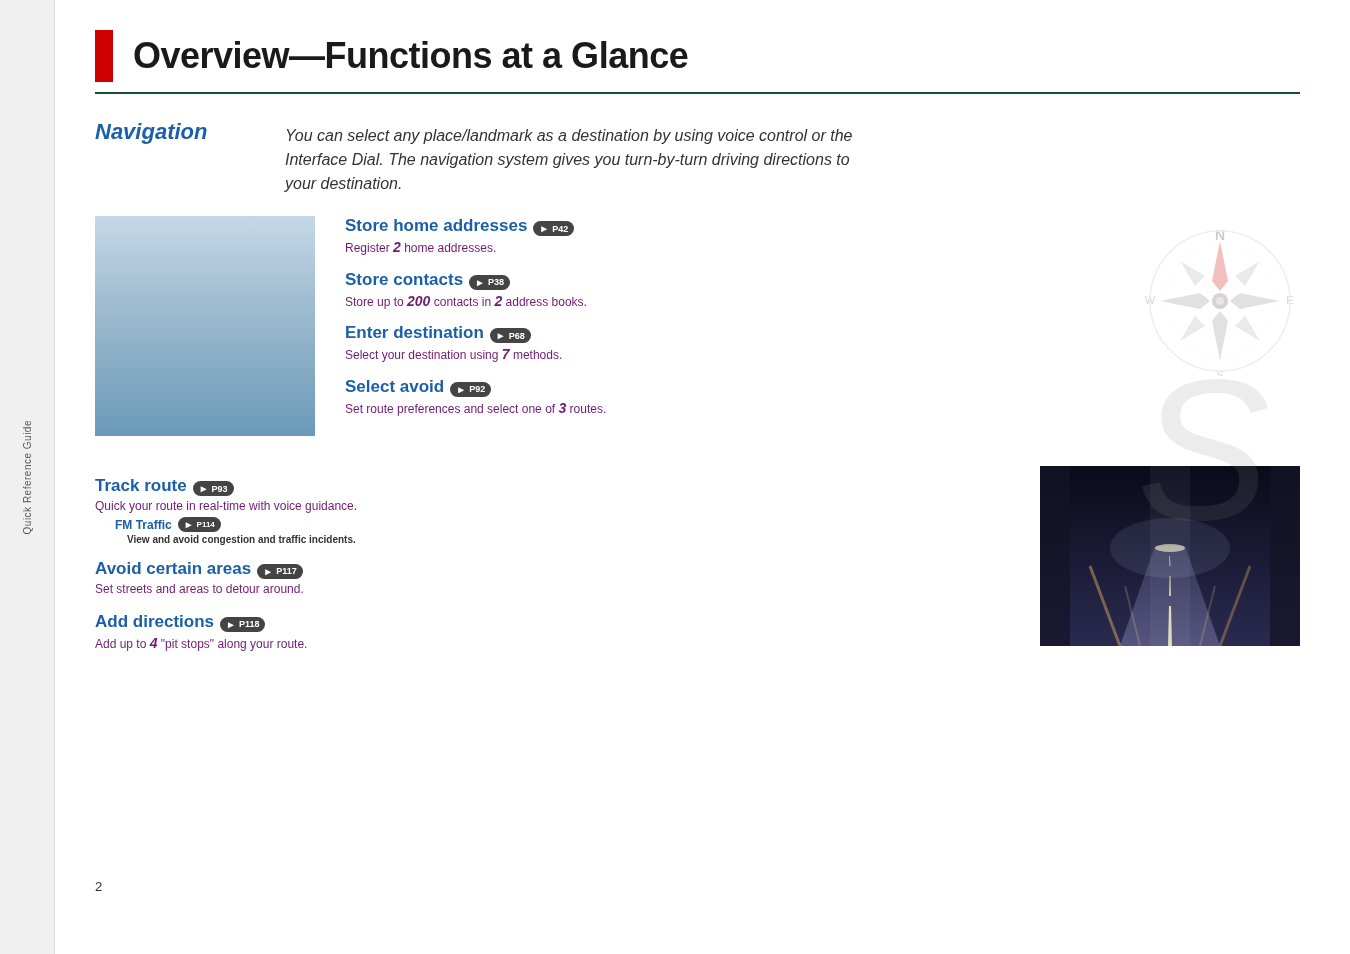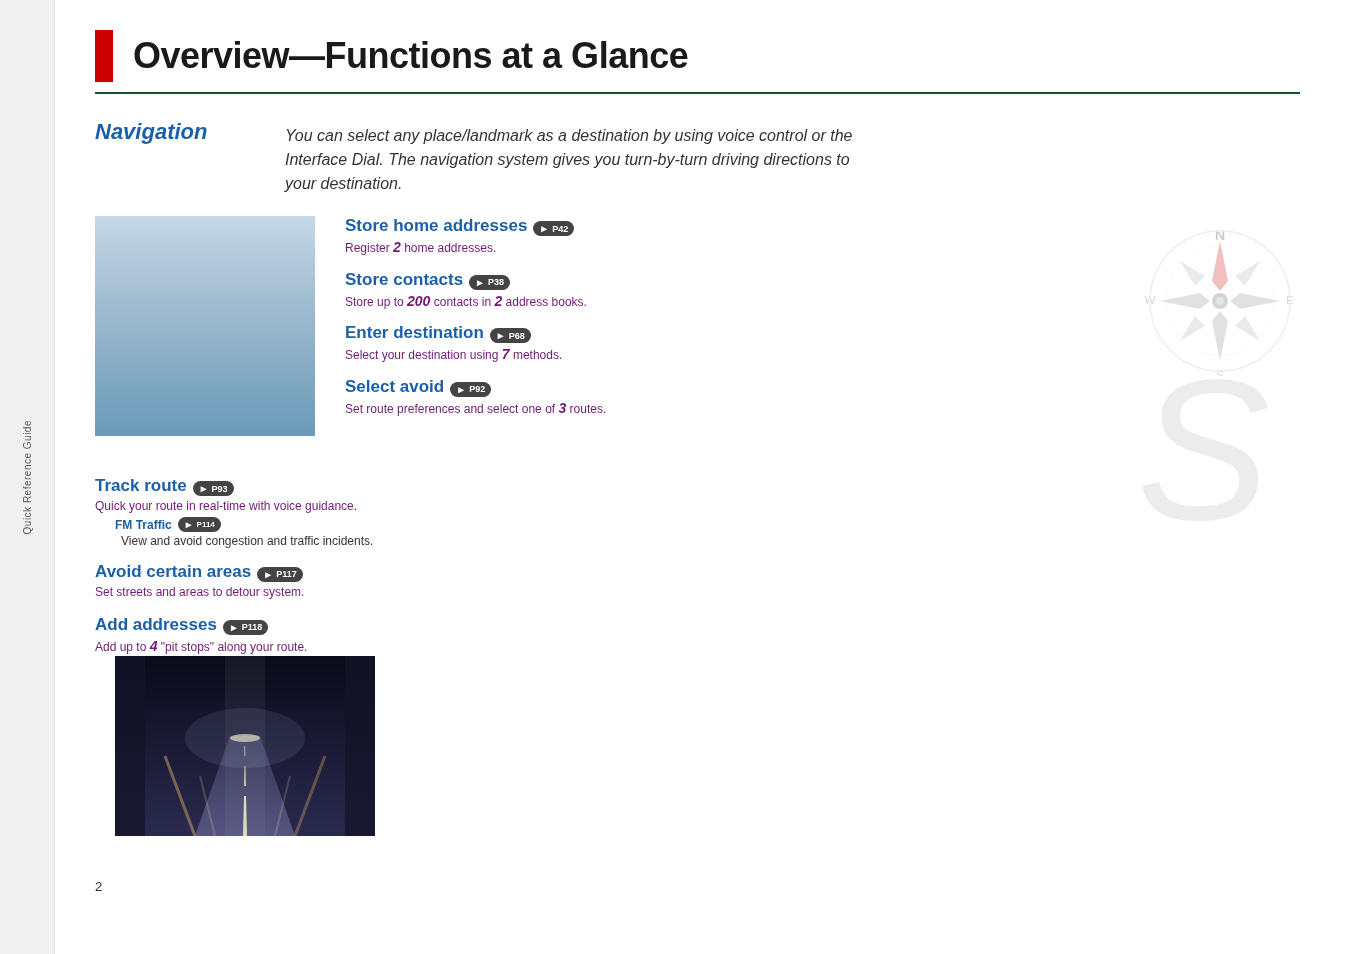--- a/index.html
+++ b/index.html
@@ -193,21 +193,20 @@
       width: 150px;
       height: 150px;
       opacity: 0.5;
     }
 
     
     .lower-content {
       display: flex;
       gap: 0px;
       align-items: flex-start;
-      flex-direction: column;
     }
 
     .lower-features {
       flex: 1;
       display: flex;
       flex-direction: column;
       gap: 14px;
       padding-top: 10px;
     }
 
@@ -221,23 +220,24 @@
     .sub-feature-title {
       display: flex;
       align-items: flex-end;
       gap: 6px;
       font-size: 13px;
       font-weight: bold;
       color: #1a5fa8;
     }
 
     .sub-feature-desc {
-      font-size: 12px;
+      font-size: 10px;
       color: #333;
-      margin-left: 6px;
+      margin-left: 12px;
+      font-weight: bold;
     }
 
     
     .road-image {
       width: 260px;
       height: 180px;
       flex-shrink: 0;
       background: linear-gradient(to bottom, #1a1a2e 0%, #2a2a4a 30%, #3a3a5a 50%, #555570 80%, #666680 100%);
       position: relative;
       overflow: hidden;
@@ -462,27 +462,27 @@
         </div>
 
         <div class="feature-item">
           <div class="feature-title">
             <span>Avoid certain areas</span>
             <span class="page-badge">
               <span class="badge-arrow">►</span>P117
             </span>
           </div>
           <div class="feature-desc">
-            Set streets and areas to detour system.
-          </div>
-        </div>
-
-        <div class="feature-item">
-          <div class="feature-title">
-            <span>Add addresses</span>
+            Set streets and areas to detour around.
+          </div>
+        </div>
+
+        <div class="feature-item">
+          <div class="feature-title">
+            <span>Add directions</span>
             <span class="page-badge">
               <span class="badge-arrow">►</span>P118
             </span>
           </div>
           <div class="feature-desc">
             Add up to <strong>4</strong> "pit stops" along your route.
           </div>
         </div>
 
       </div>

